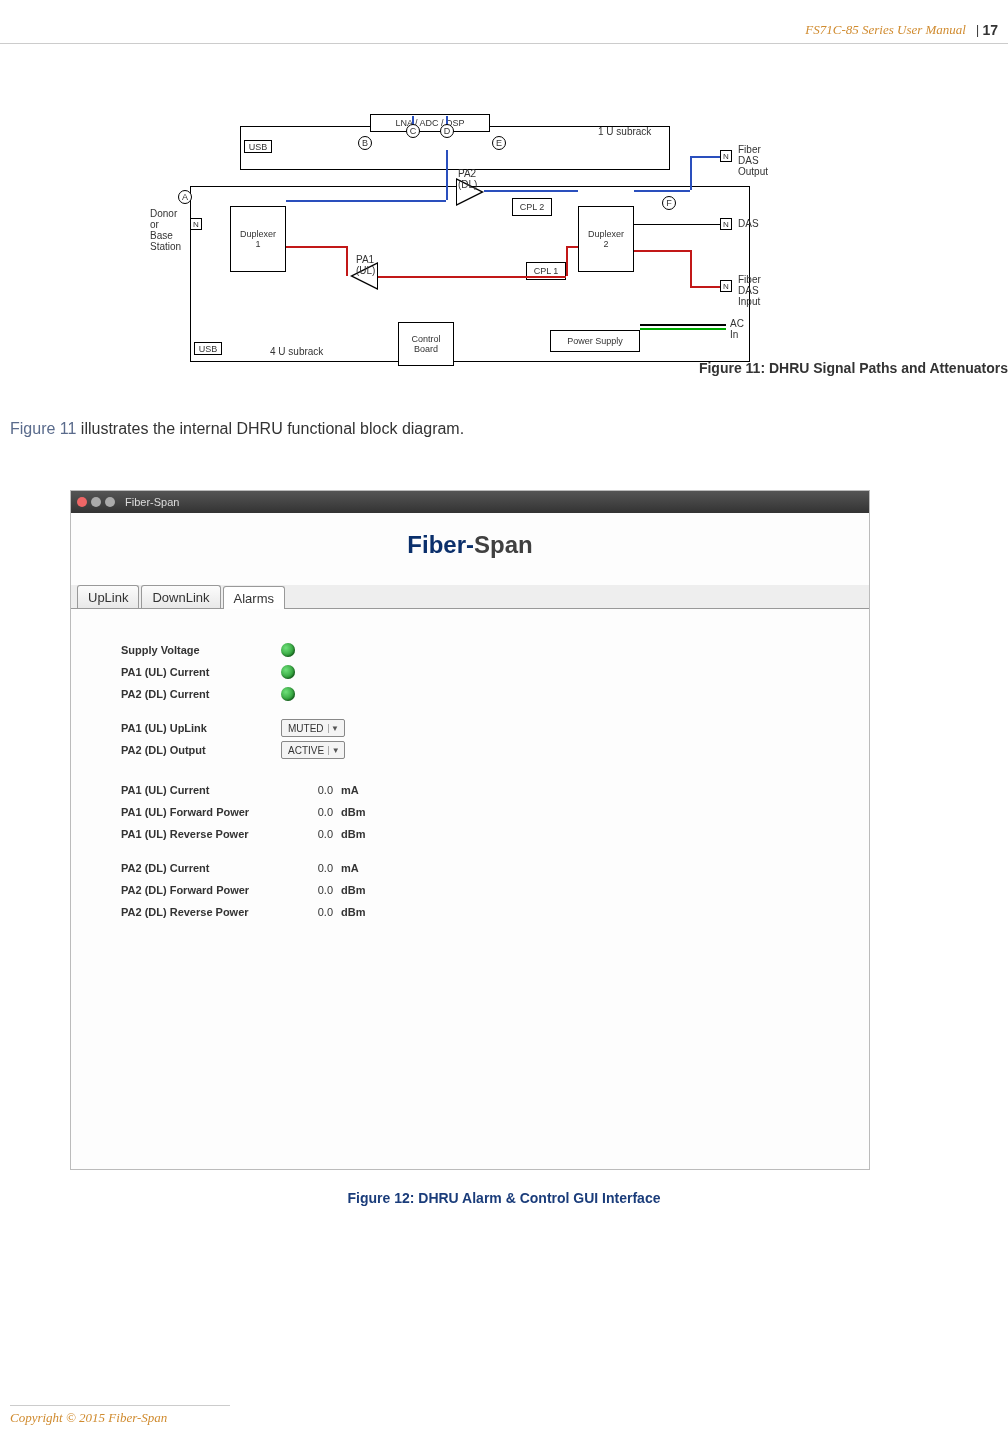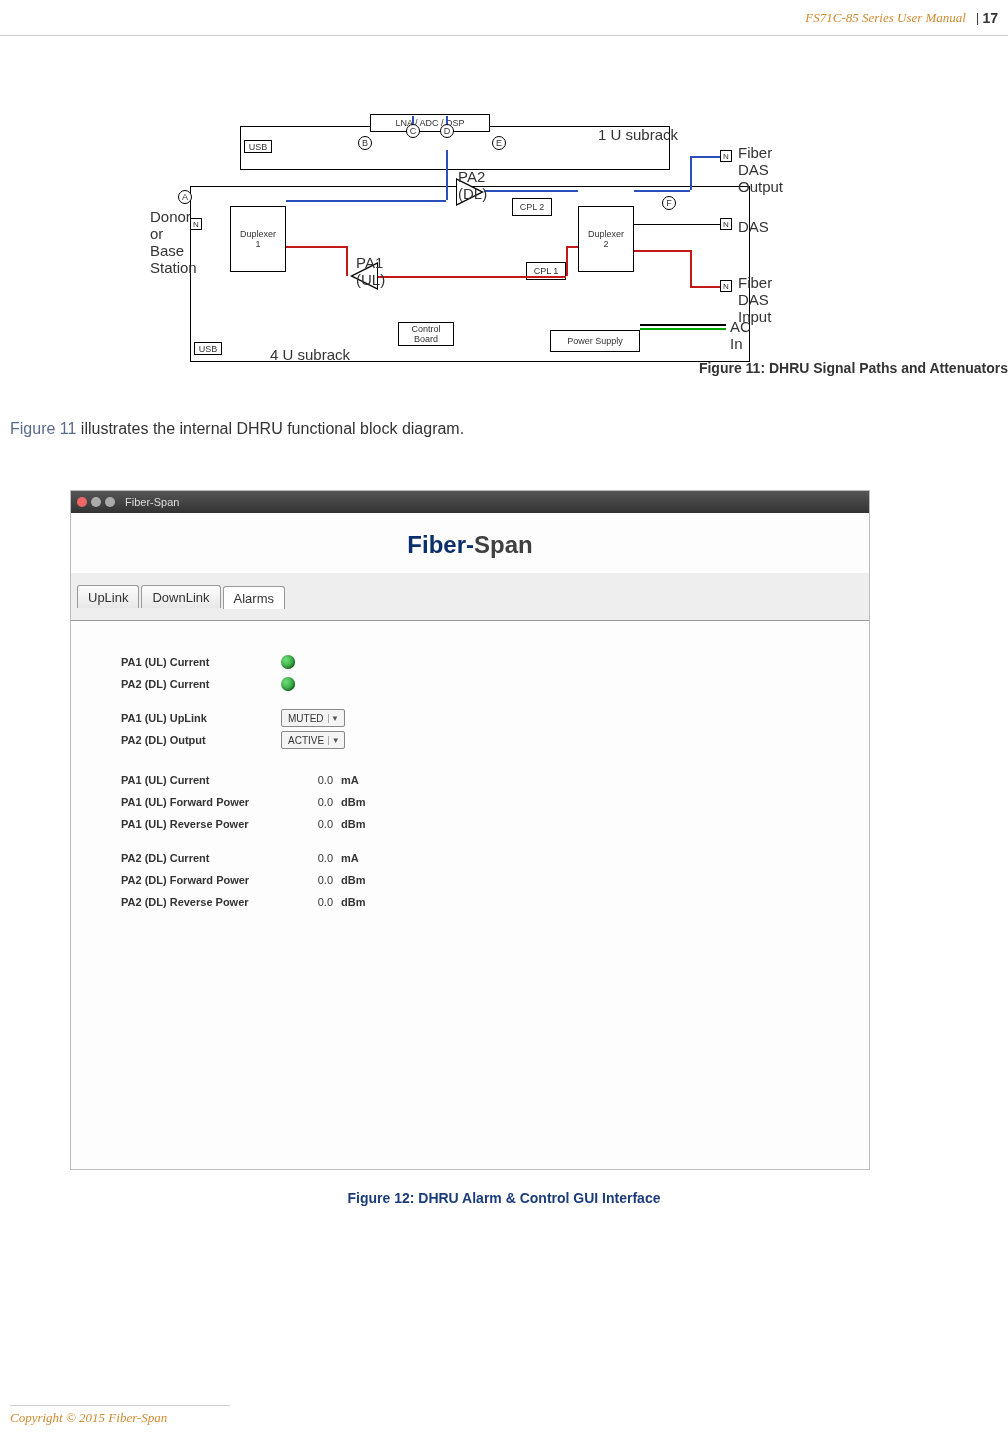--- a/index.html
+++ b/index.html
@@ -6,22 +6,22 @@
   body {
     width: 1008px;
     height: 1436px;
     font-family: Arial, sans-serif;
     background: #fff;
     position: relative;
     color: #333;
   }
   .header-bar {
     position: absolute;
-    top: 0; left: 0; right: 0;
-    height: 36px;
+    top: 16px; left: 0; right: 0;
+    height: 28px;
     border-bottom: 1px solid #ccc;
     display: flex;
     justify-content: flex-end;
     align-items: center;
     padding: 0 10px;
     font-size: 12px;
   }
   .header-title {
     color: #d08b2f;
     font-style: italic;
@@ -58,21 +58,21 @@
   .fig11 .circle {
     position:absolute; width:14px; height:14px; border:1px solid #000;
     border-radius:50%; background:#fff; display:flex;align-items:center;justify-content:center;
     font-size:9px; z-index:5;
   }
   .fig11 .nport {
     position:absolute; width:12px; height:12px; border:1px solid #000;
     background:#fff; font-size:8px; display:flex;align-items:center;justify-content:center;
     z-index:5;
   }
-  .fig11 .txt { position:absolute; font-size:15px; }
+  .fig11 .txt { position:absolute; font-size:10px; }
   .fig11 .amp {
     position:absolute; width:0; height:0;
   }
   .fig11 .amp-dl {
     border-top:14px solid transparent;
     border-bottom:14px solid transparent;
     border-left:28px solid #000;
   }
   .fig11 .amp-dl::after{
     content:""; position:absolute; left:-27px; top:-12px;
@@ -116,23 +116,24 @@
   .fig12 .wbtn { width:10px;height:10px;border-radius:50%; }
   .fig12 .wbtn.r{background:#e66;} .fig12 .wbtn.g{background:#aaa;} .fig12 .wbtn.b{background:#aaa;}
   .fig12 .logo-row{ text-align:center; padding:18px 0 14px 0; }
   .fig12 .logo {
     display:inline-block; font-weight:bold; font-size:24px;
     color:#0a2f6b;
   }
   .fig12 .logo .sp { color:#404040; }
   .fig12 .tagline { font-size:8px; color:#555; letter-spacing:0.5px; }
   .fig12 .tabbar {
-    display:flex; gap:2px; padding:12px 6px;
+    display:flex; gap:2px; padding:0 6px;
     border-bottom:1px solid #999;
     background:#eee;
+    margin-top:12px;
   }
   .fig12 .tab {
     padding:4px 10px 3px 10px; font-size:13px;
     border:1px solid #999; border-bottom:none;
     background:linear-gradient(#fcfcfc,#e8e8e8);
     border-radius:3px 3px 0 0;
     color:#333;
   }
   .fig12 .tab.active {
     background:#fff;
@@ -221,21 +222,21 @@
   <div class="txt" style="left:508px;top:54px;white-space:pre;">Fiber
 DAS
 Output</div>
   <div class="nport" style="left:490px;top:128px;">N</div>
   <div class="txt" style="left:508px;top:128px;">DAS</div>
   <div class="nport" style="left:490px;top:190px;">N</div>
   <div class="txt" style="left:508px;top:184px;white-space:pre;">Fiber
 DAS
 Input</div>
 
-  <div class="box" style="left:168px;top:216px;width:56px;height:24px;white-space:pre;">Control
+  <div class="box" style="left:168px;top:216px;width:56px;height:44px;white-space:pre;">Control
 Board</div>
   <div class="box" style="left:320px;top:224px;width:90px;height:22px;">Power Supply</div>
   <div class="box" style="left:-36px;top:236px;width:28px;height:13px;">USB</div>
   <div class="txt" style="left:40px;top:256px;">4 U subrack</div>
   <div class="txt" style="left:500px;top:228px;white-space:pre;">AC
 In</div>
 
   <div class="line hline blue" style="left:56px;top:110px;width:160px;height:2px;"></div>
   <div class="line vline blue" style="left:216px;top:60px;width:2px;height:50px;"></div>
   <div class="line hline blue" style="left:254px;top:100px;width:94px;height:2px;"></div>
@@ -278,20 +279,24 @@
     </div>
   </div>
   <div class="tabbar">
     <div class="tab">UpLink</div>
     <div class="tab">DownLink</div>
     <div class="tab active">Alarms</div>
   </div>
   <div class="content">
 
     <div class="row">
+      <span class="lbl">Supply Voltage</span>
+      <span class="led"></span>
+    </div>
+    <div class="row">
       <span class="lbl">PA1 (UL) Current</span>
       <span class="led"></span>
     </div>
     <div class="row">
       <span class="lbl">PA2 (DL) Current</span>
       <span class="led"></span>
     </div>
 
     <div class="gap12"></div>
 

